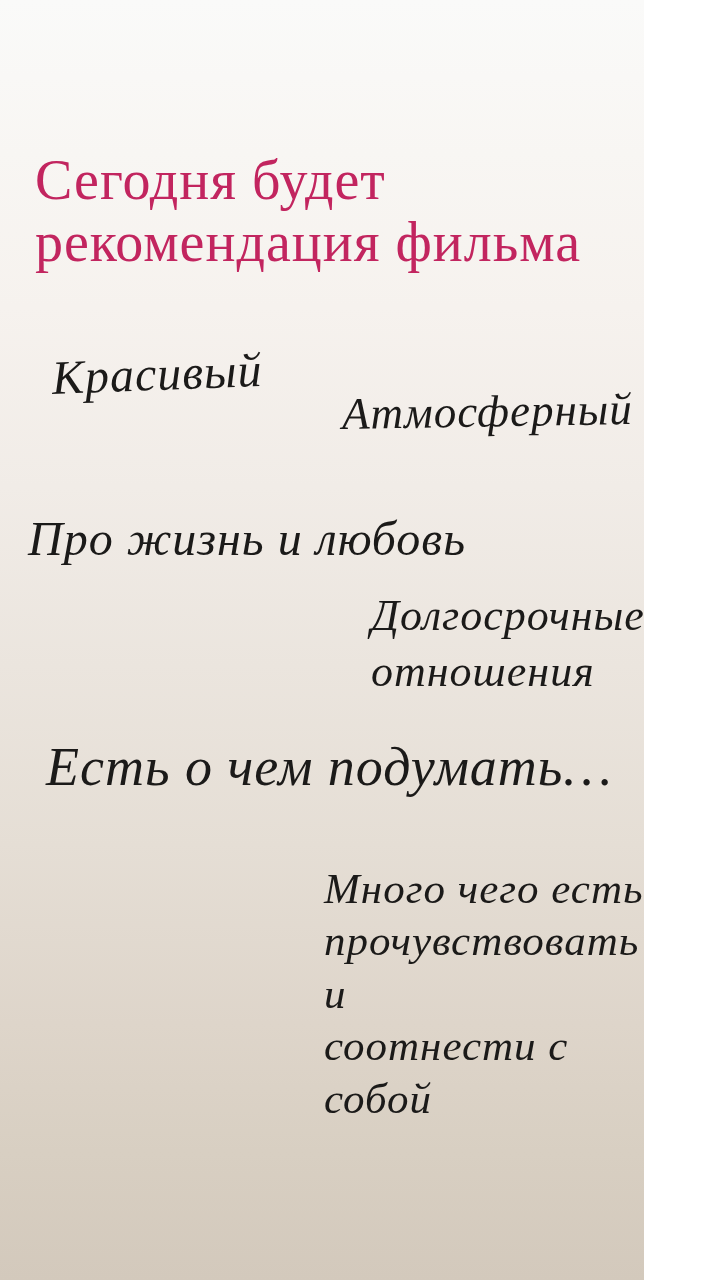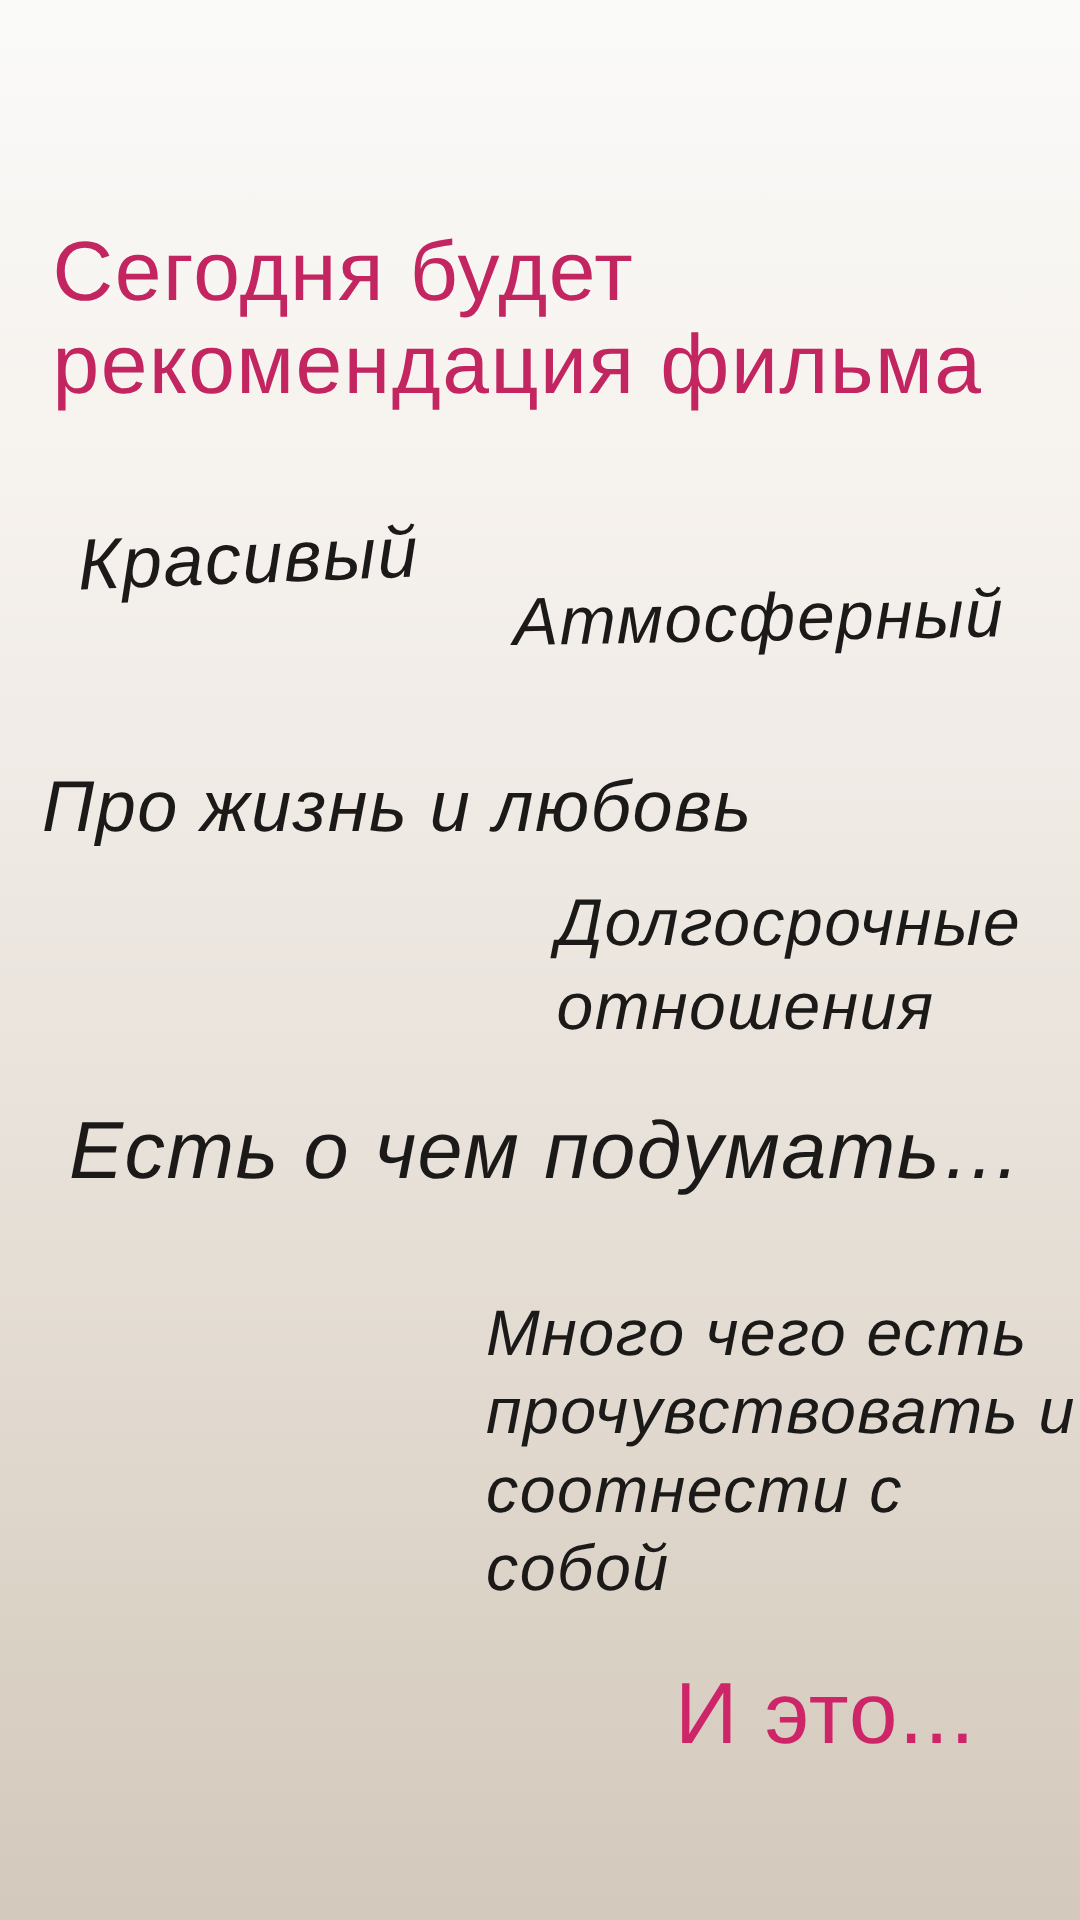--- a/index.html
+++ b/index.html
@@ -2,24 +2,24 @@
 <html style="--title-pink: #c2255f; --outro-pink: #ce2468; --text-black: #1b1a19; --bg-top: #fafaf9; --bg-bottom: #d3c9bc;"><head>
 <meta charset="utf-8">
 <style>
   html, body {
     margin: 0;
     padding: 0;
     background: #ffffff;
   }
   .stage {
     position: relative;
-    width: 720px;
+    width: 644px;
     height: 1280px;
     overflow: hidden;
-    font-family: Liberation Sans, sans-serif;
+    font-family: Liberation Serif, serif;
     background: linear-gradient(180deg,
       var(--bg-top, #fafaf9) 0%,
       #f8f6f3 12%,
       #f6f2ee 24%,
       #f1ece7 38%,
       #ebe5de 52%,
       #e5ded5 66%,
       #ded5ca 80%,
       #d8cfc2 90%,
       var(--bg-bottom, #d3c9bc) 100%);
@@ -116,15 +116,14 @@
   <div class="txt phrase dolgosrochnye">Долгосрочные
 отношения</div>
 
   <div class="txt phrase est-o-chem">Есть о чем подумать…</div>
 
   <div class="txt phrase mnogo">Много чего есть
 прочувствовать и
 соотнести с собой</div>
 
 
-  <div class="txt outro">И это...</div>
 
 </div>
 
 </body></html>

